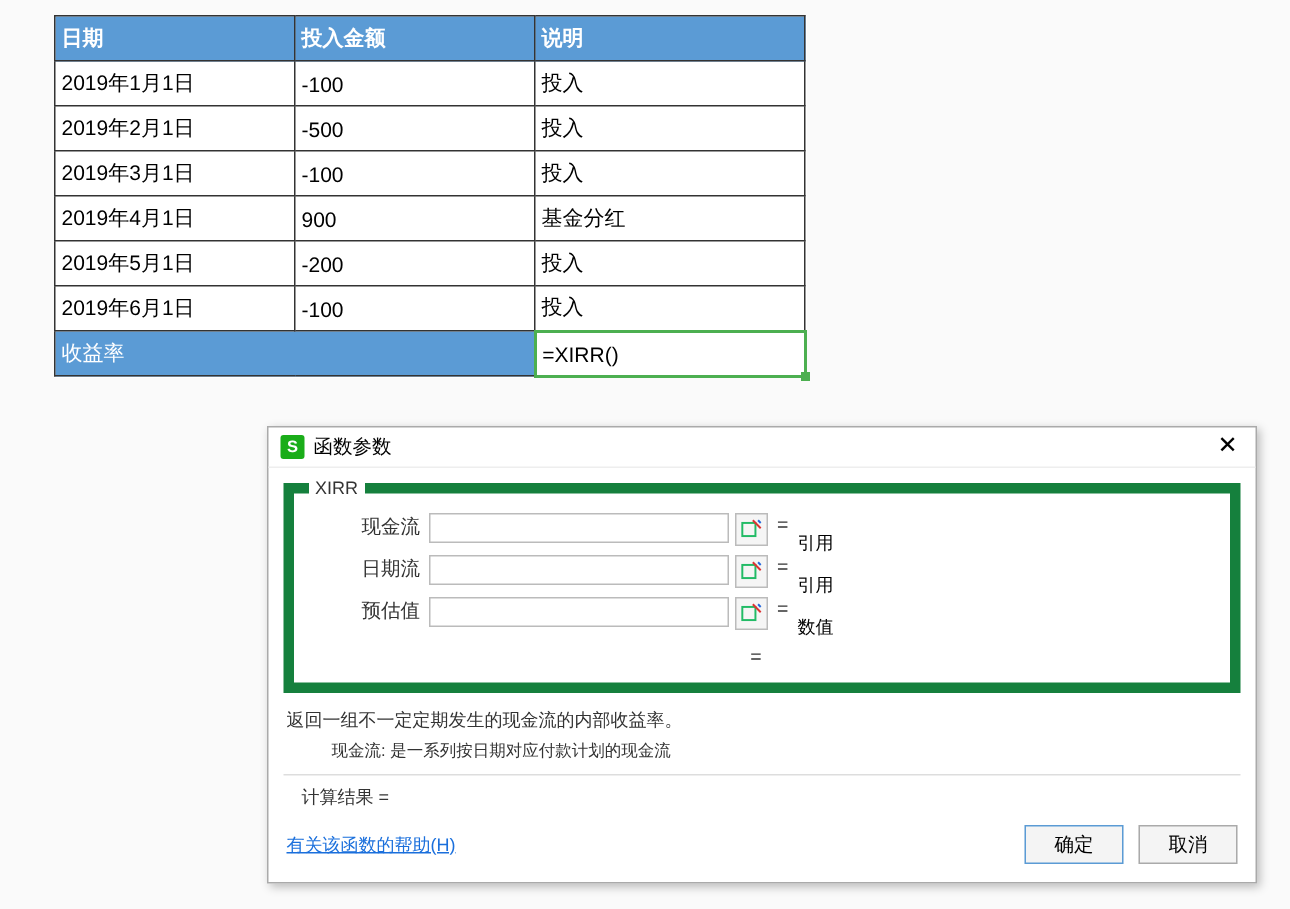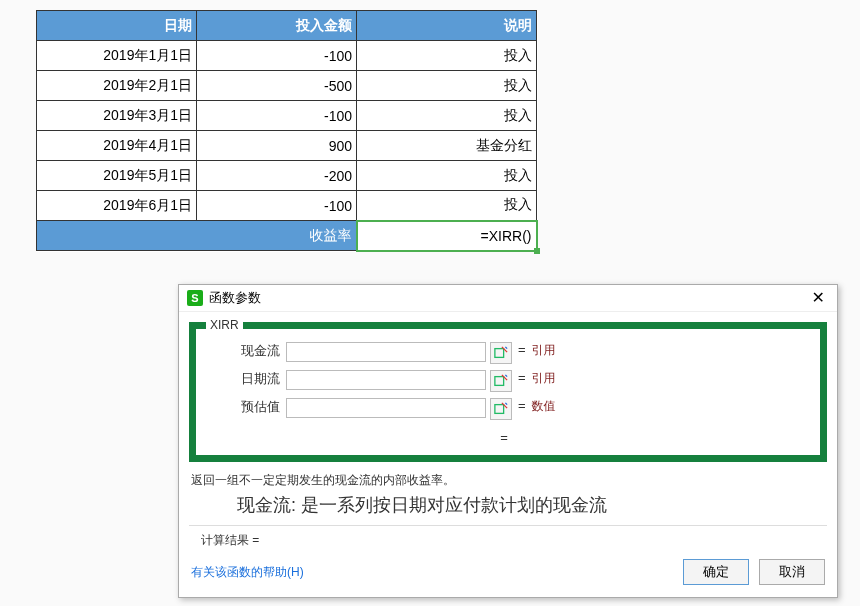--- a/index.html
+++ b/index.html
@@ -15,21 +15,21 @@
   }
   .sheet {
     position: absolute;
     left: 36px;
     top: 10px;
     border-collapse: collapse;
     background: #fff;
   }
   .sheet th, .sheet td {
     border: 1px solid #333;
-    text-align: right;
+    text-align: left;
     height: 30px;
     padding: 0 4px;
     font-weight: normal;
   }
   .sheet thead th {
     background: #5B9BD5;
     color: #fff;
     font-weight: bold;
   }
   .c-date { width: 160px; }
@@ -120,32 +120,32 @@
     border: 1px solid #bbb;
     background: #f5f5f5;
     display: flex; align-items: center; justify-content: center;
     cursor: pointer;
   }
   .ref-btn svg { width: 14px; height: 14px; }
   .param-eq {
     margin: 0 6px;
     color: #333;
   }
-  .param-hint { color: #7f1d1d; font-size: 12px; }
+  .param-hint { color: #000000; font-size: 12px; margin-top: 12px; }
   .center-eq { text-align: center; color: #333; font-size: 13px; margin: 6px 0 2px; }
   .desc-line1 { font-size: 12px; color: #333; margin: 10px 2px 0; }
-  .desc-line2 { font-size: 18px; color: #333; margin: 4px 2px 8px 48px; }
+  .desc-line2 { font-size: 11px; color: #333; margin: 4px 2px 8px 32px; }
   .hr { border-top: 1px solid #ddd; margin: 4px 0; }
   .result-line { font-size: 12px; color: #333; margin: 6px 12px; }
   .dlg-bottom {
     display: flex;
     align-items: center;
     padding: 4px 2px 2px;
   }
-  .help-link { color: #1a6fdc; font-size: 12px; cursor: pointer; }
+  .help-link { color: #1a6fdc; font-size: 12px; text-decoration: underline; cursor: pointer; }
   .btns { margin-left: auto; display: flex; gap: 10px; }
   .btn {
     width: 66px; height: 26px;
     border: 1px solid #aaa;
     background: #f4f4f4;
     font-size: 13px;
     cursor: pointer;
   }
   .btn.ok { border: 1px solid #5B9BD5; }
 </style>

